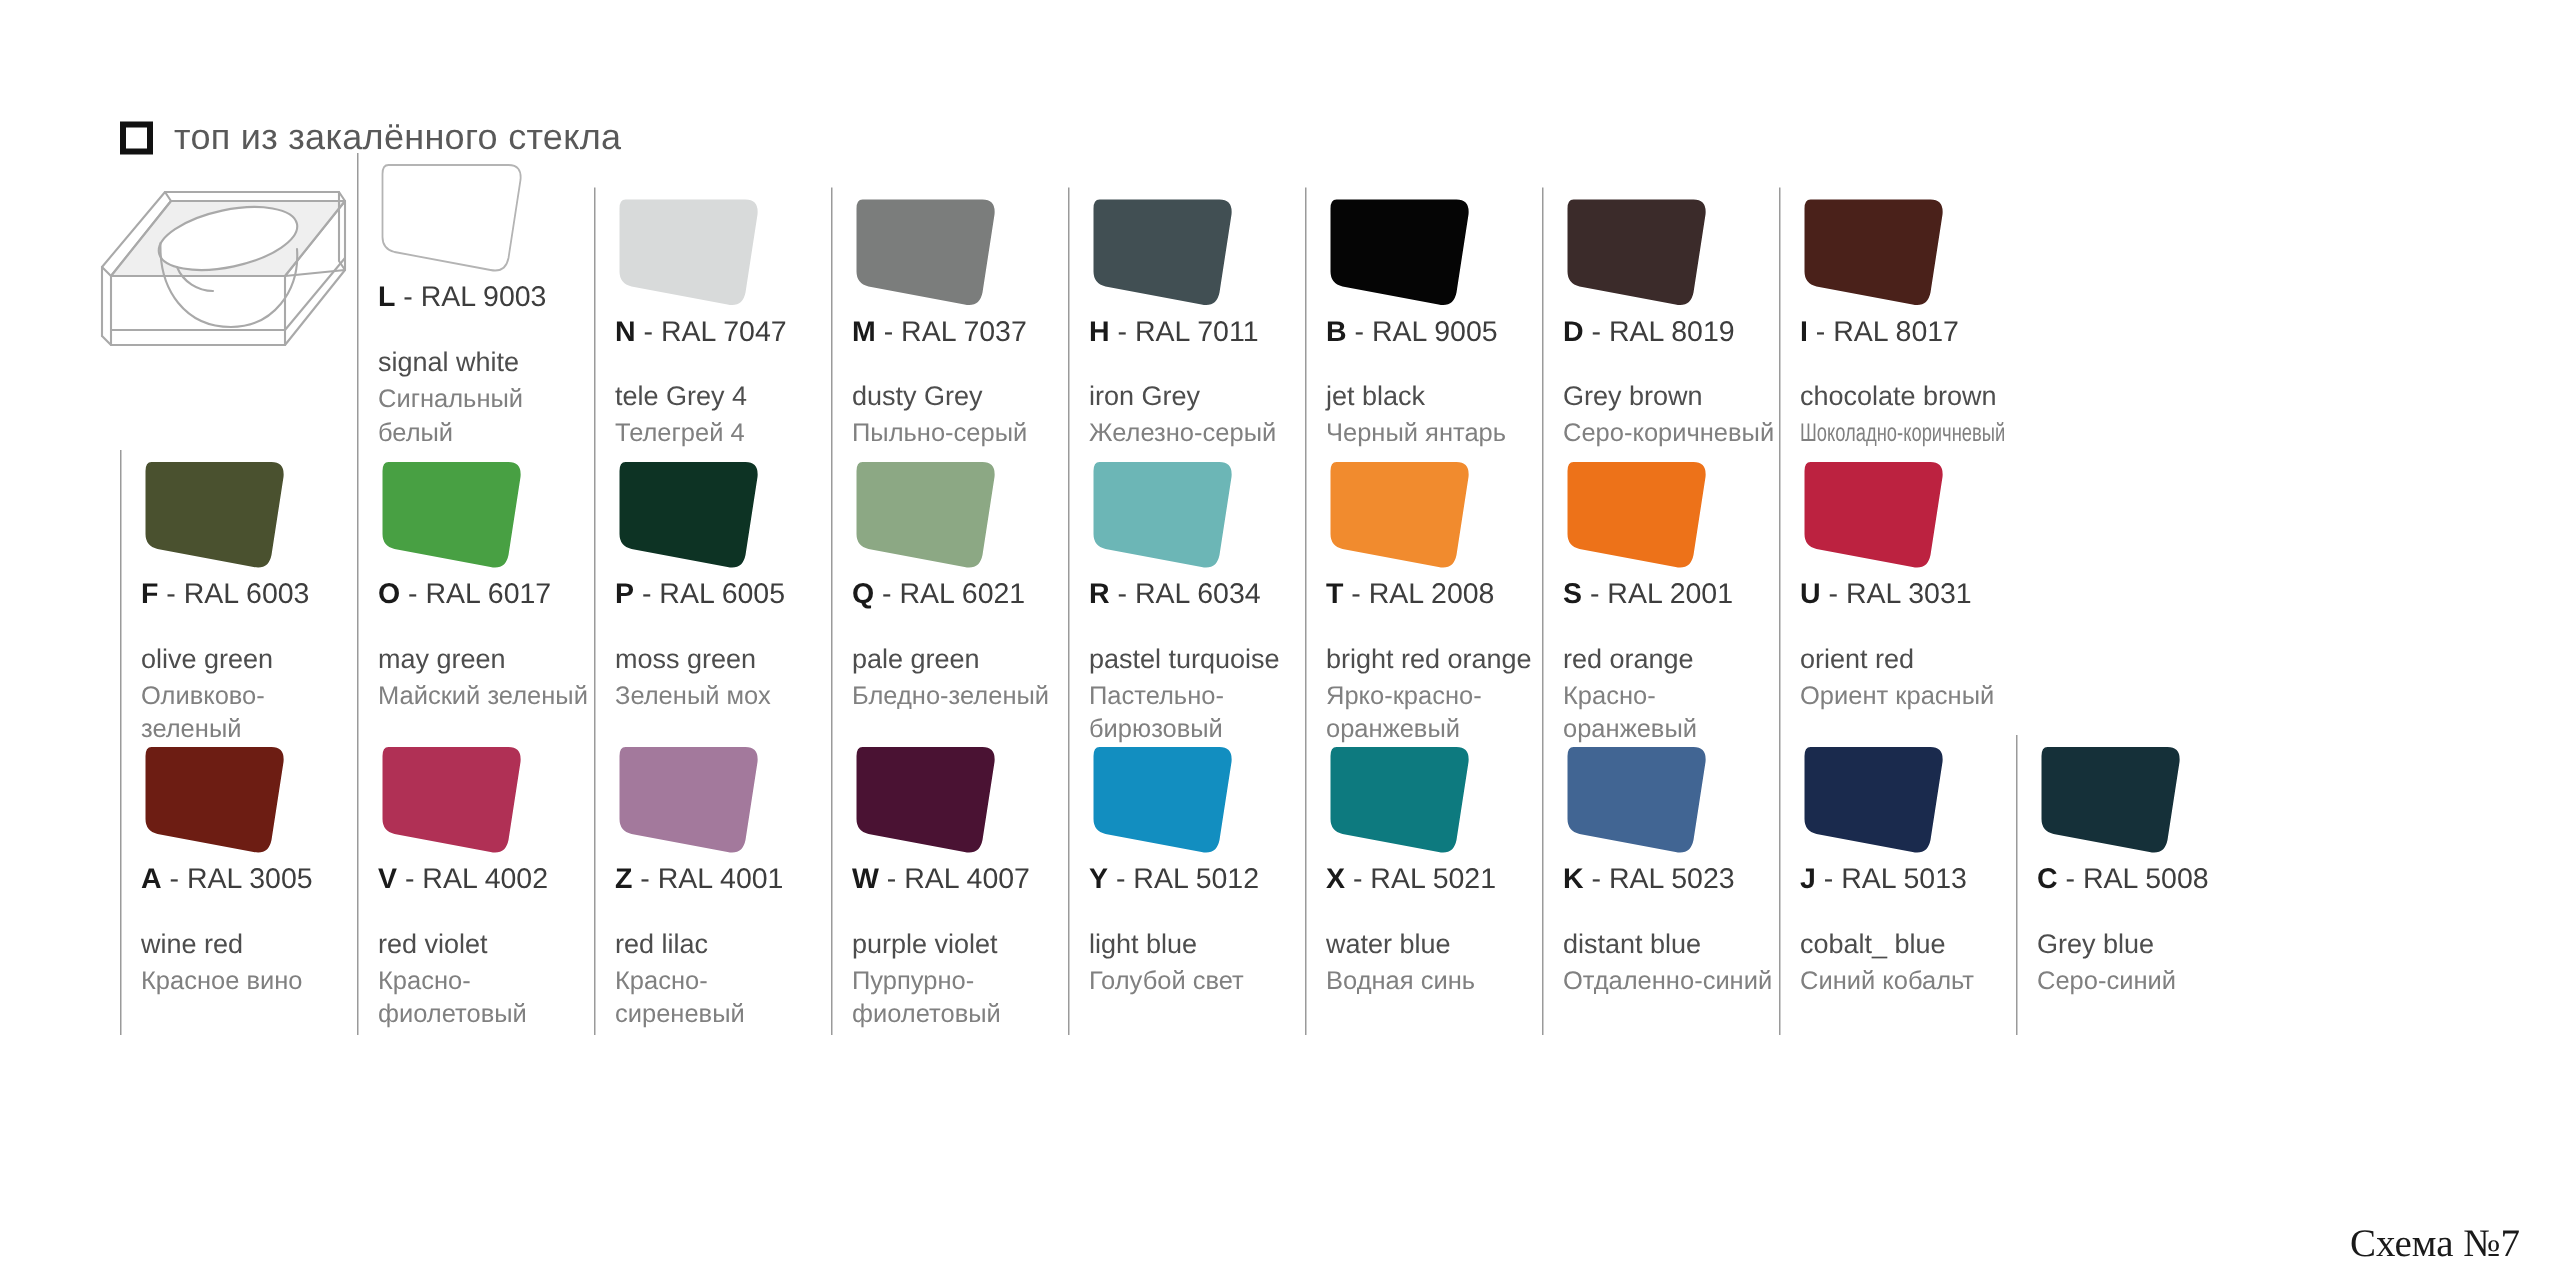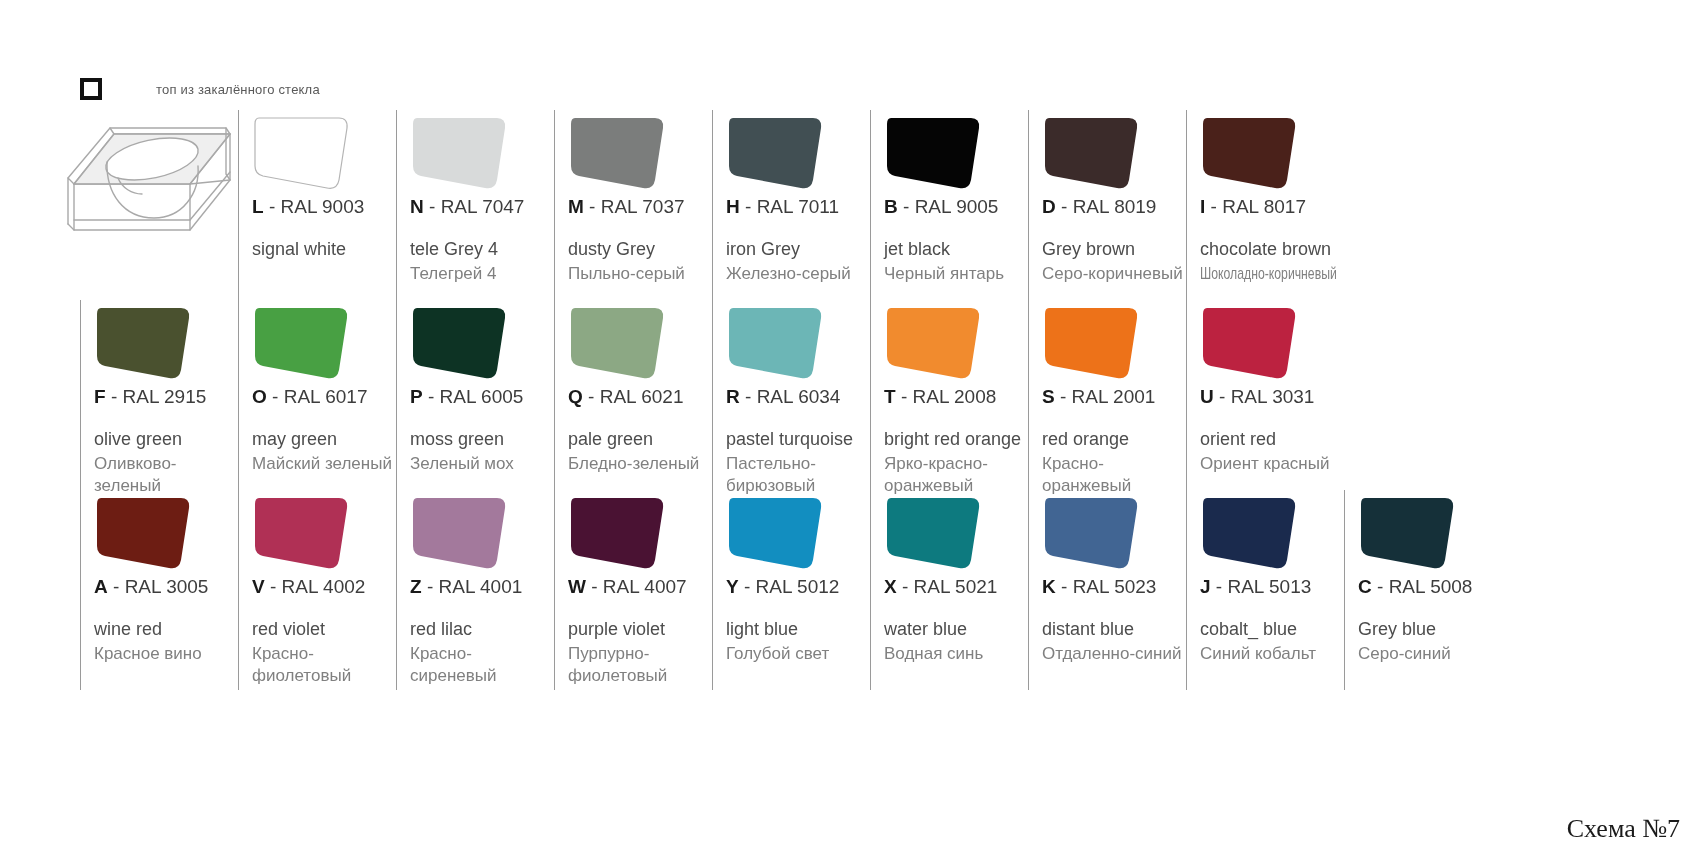--- a/index.html
+++ b/index.html
@@ -26,25 +26,24 @@
   }
   #legend .glass-square {
     width: 22px;
     height: 22px;
     border: 4px solid #111111;
     background: #ffffff;
     box-sizing: border-box;
     flex: none;
   }
   #legend .legend-text {
-    font-size: 13px;
+    font-size: 24px;
     color: #595959;
     letter-spacing: .2px;
     white-space: nowrap;
-    margin-left: 40px;
   }
 
   
   #tub {
     position: absolute;
     left: 62px;
     top: 122px;
     width: 180px;
     height: 130px;
   }
@@ -53,21 +52,21 @@
   #grid {
     position: absolute;
     left: 80px;
     top: 110px;
     width: 1560px;
   }
   .row {
     display: flex;
     position: relative;
   }
-  .row-1 { height: 190px; }
+  .row-1 { height: 190px; align-items: flex-end; }
   .row-2 { height: 190px; }
   .row-3 { height: 200px; }
 
   .cell {
     width: 158px;
     box-sizing: border-box;
     position: relative;
     padding-left: 13px;
     border-left: 1px solid #9a9a9a;
   }
@@ -168,20 +167,21 @@
     <div class="cell">
       <div class="swatch-wrap">
         <div class="swatch">
           <svg width="98" height="78" viewBox="0 0 98 78">
               <path d="M8 4 Q4 4 4 10 L4 52 Q4 60 12 62 L76 74 Q86 76 88 66 L96 14 Q97 4 88 4 Z" fill="#ffffff" stroke="#b4b4b4" stroke-width="1.2"></path>
             </svg>
         </div>
       </div>
       <div class="code"><span class="letter">L</span> - <span>RAL 9003</span></div>
       <div class="name-en">signal white</div>
+      <div class="name-ru">Сигнальный белый</div>
     </div>
 
     <div class="cell">
       <div class="swatch-wrap">
         <div class="swatch">
           <svg width="98" height="78" viewBox="0 0 98 78">
               <path d="M8 4 Q4 4 4 10 L4 52 Q4 60 12 62 L76 74 Q86 76 88 66 L96 14 Q97 4 88 4 Z" fill="#d8dada"></path>
             </svg>
         </div>
       </div>
@@ -259,21 +259,21 @@
 
   <div class="row row-2">
     <div class="cell">
       <div class="swatch-wrap">
         <div class="swatch">
           <svg width="98" height="78" viewBox="0 0 98 78">
               <path d="M8 4 Q4 4 4 10 L4 52 Q4 60 12 62 L76 74 Q86 76 88 66 L96 14 Q97 4 88 4 Z" fill="#4a512f"></path>
             </svg>
         </div>
       </div>
-      <div class="code"><span class="letter">F</span> - <span>RAL 2915</span></div>
+      <div class="code"><span class="letter">F</span> - <span>RAL 6003</span></div>
       <div class="name-en">olive green</div>
       <div class="name-ru">Оливково-зеленый</div>
     </div>
 
     <div class="cell">
       <div class="swatch-wrap">
         <div class="swatch">
           <svg width="98" height="78" viewBox="0 0 98 78">
               <path d="M8 4 Q4 4 4 10 L4 52 Q4 60 12 62 L76 74 Q86 76 88 66 L96 14 Q97 4 88 4 Z" fill="#48a043"></path>
             </svg>

